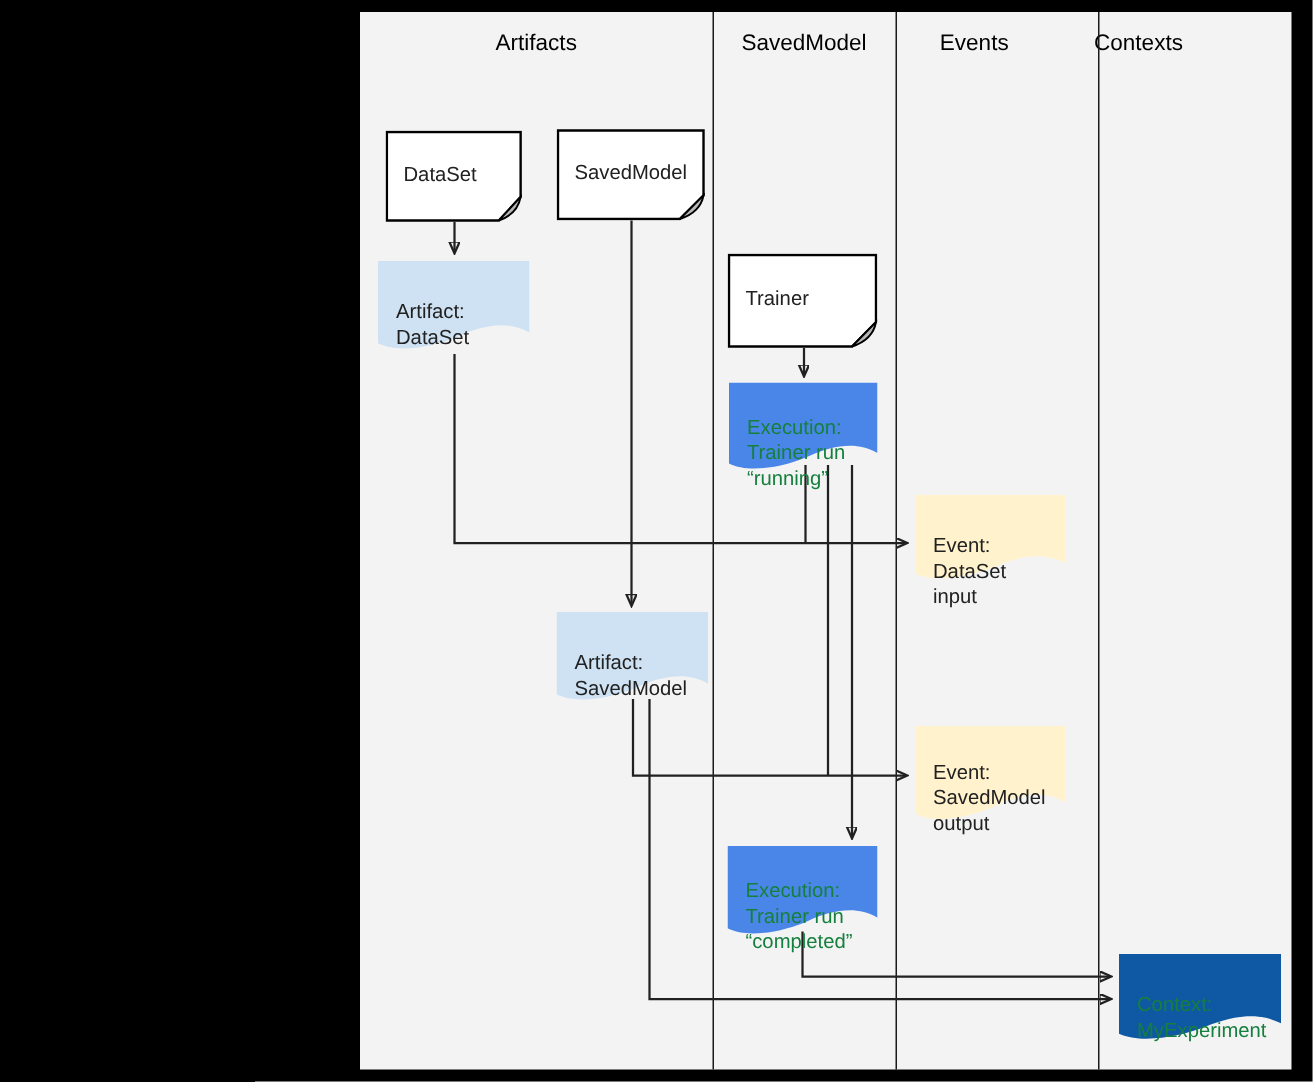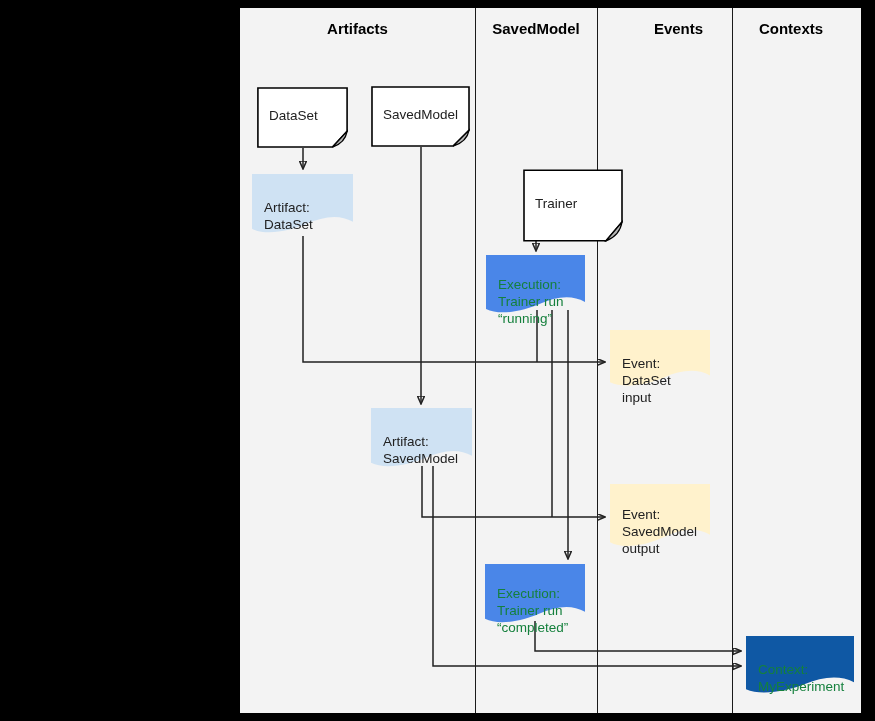--- a/index.html
+++ b/index.html
@@ -7,21 +7,21 @@
     width:875px;height:721px;position:relative;overflow:hidden;
     background:#000;
     font-family:"Liberation Sans","DejaVu Sans",sans-serif;
   }
   .canvas{
     position:absolute;left:240px;top:8px;width:621px;height:705px;
     background:#f3f3f3;
   }
   .col-header{
     position:absolute;top:18px;height:22px;
-    font-size:15px;font-weight:bold;color:#000;
+    font-size:15px;font-weight:normal;color:#000;
     text-align:center;line-height:22px;
   }
   .divider{
     position:absolute;top:8px;height:705px;width:0;
     border-left:1.4px solid #1a1a1a;
   }
   .node{position:absolute;border-radius:20px;}
   .node svg{position:absolute;left:0;top:0;width:100%;height:100%;}
   .node .label{
     position:absolute;left:0;top:16px;right:0;
@@ -34,22 +34,22 @@
   .edges{position:absolute;left:0;top:0;width:875px;height:721px;pointer-events:none;}
   .edges path{fill:none;stroke:#212121;stroke-width:1.5;}
 </style>
 </head>
 <body>
 
 <div class="canvas"></div>
 
 <div class="col-header" style="left:240px;width:235px;">Artifacts</div>
 <div class="col-header" style="left:475px;width:122px;">SavedModel</div>
-<div class="col-header" style="left:611px;width:135px;">Events</div>
-<div class="col-header" style="left:732px;width:118px;">Contexts</div>
+<div class="col-header" style="left:582px;width:135px;">Events</div>
+<div class="col-header" style="left:700px;width:118px;">Contexts</div>
 
 <div class="divider" style="left:475px;"></div>
 <div class="divider" style="left:597px;"></div>
 <div class="divider" style="left:732px;"></div>
 
 <svg class="edges" viewBox="0 0 875 721">
   <defs>
     <marker id="arw" markerWidth="9" markerHeight="8" refX="7" refY="3.5" orient="auto" markerUnits="userSpaceOnUse">
       <path d="M0,0 L8,3.5 L0,7 Z" fill="#111" stroke="none"></path>
     </marker>
@@ -75,21 +75,21 @@
 </div>
 
 <div class="node single" style="left:371px;top:86px;width:99px;height:61px;">
   <svg viewBox="0 0 100 62" preserveAspectRatio="none">
     <path d="M1 1 H99 V45 L83 61 H1 Z" stroke="#000" stroke-width="1.6" vector-effect="non-scaling-stroke" fill="#ffffff"></path>
     <path d="M83 61 L99 45 C97.5 53 92.5 58 83 61 Z" stroke="#000" stroke-width="1.3" vector-effect="non-scaling-stroke" fill="#b7b7b7"></path>
   </svg>
   <div class="label">SavedModel</div>
 </div>
 
-<div class="node single" style="left:485px;top:169px;width:100px;height:73px;margin-left:38px;">
+<div class="node single" style="left:485px;top:169px;width:100px;height:63px;">
   <svg viewBox="0 0 100 62" preserveAspectRatio="none">
     <path d="M1 1 H99 V45 L83 61 H1 Z" stroke="#000" stroke-width="1.6" vector-effect="non-scaling-stroke" fill="#ffffff"></path>
     <path d="M83 61 L99 45 C97.5 53 92.5 58 83 61 Z" stroke="#000" stroke-width="1.3" vector-effect="non-scaling-stroke" fill="#b7b7b7"></path>
   </svg>
   <div class="label">Trainer</div>
 </div>
 
 <div class="node" style="left:252px;top:174px;width:101px;height:63px;">
   <svg viewBox="0 0 100 62" preserveAspectRatio="none">
     <path d="M0 0 H100 V47 C86 39 70 42 54 49 C38 56 14 61 0 54 Z" stroke="none" fill="#cfe2f3"></path>

